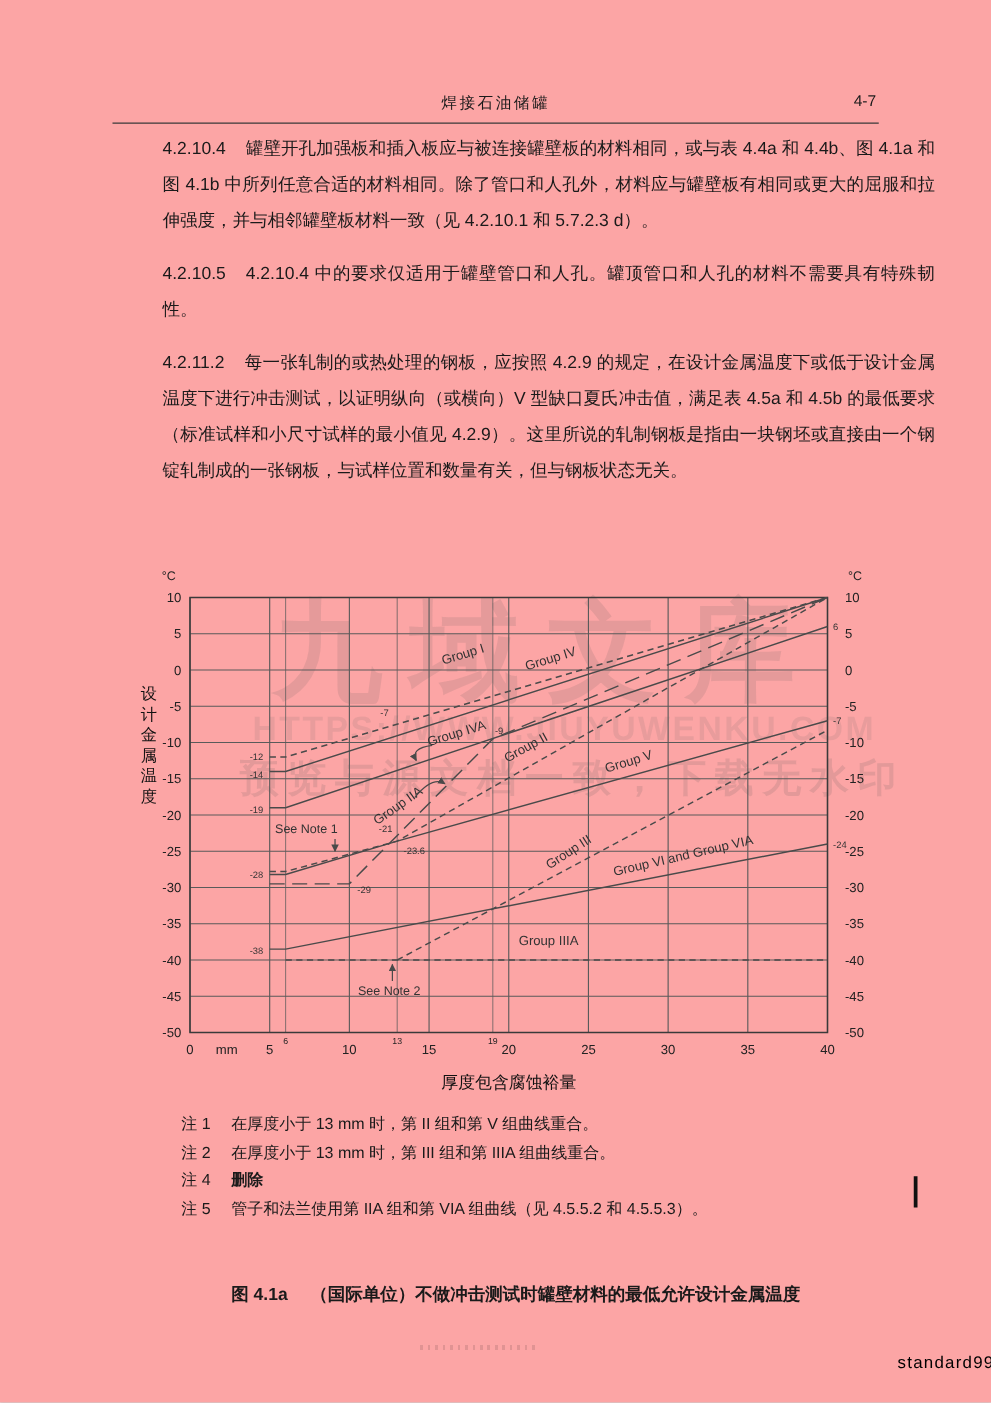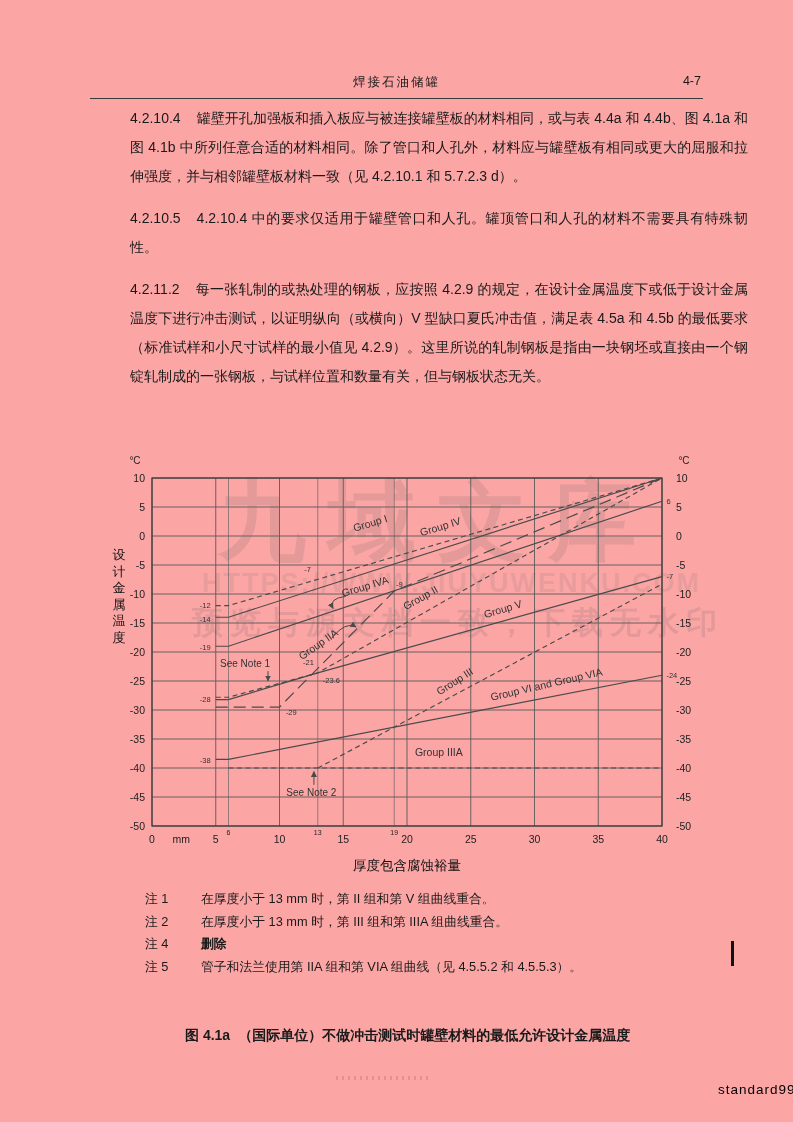--- a/index.html
+++ b/index.html
@@ -25,27 +25,27 @@
   .wm{position:absolute;z-index:1;color:rgba(70,70,70,0.16);white-space:nowrap;
       font-family:"Liberation Sans",sans-serif;pointer-events:none;}
   .wm-brand{top:16px;left:112px;font-size:88px;font-weight:bold;letter-spacing:22px;
             color:rgba(90,90,90,0.14);}
   .wm-url{top:122px;left:96px;font-size:27px;font-weight:bold;letter-spacing:2px;
           color:rgba(100,100,100,0.13);}
   .wm-slogan{top:156px;left:86px;font-size:31px;font-weight:bold;letter-spacing:7px;
              color:rgba(90,90,90,0.15);}
   
   .notes{position:absolute;top:888px;left:145px;width:565px;font-size:12.8px;line-height:22.5px;}
-  .note-row{display:flex;gap:16px;}
+  .note-row{display:flex;}
   .note-num{width:40px;flex:none;}
   .note-txt{flex:1;}
   .bold{font-weight:bold;}
   
   .caption{position:absolute;top:1027px;left:185px;font-size:14px;font-weight:bold;}
-  .caption .cap-label{margin-right:8px;}
+  .caption .cap-label{margin-right:18px;}
   
   .changebar{position:absolute;left:731px;top:941px;width:3px;height:25px;background:#111;}
   .faintline{position:absolute;top:1076px;left:336px;width:96px;height:4px;opacity:.5;
      background:repeating-linear-gradient(90deg,rgba(0,0,0,.22) 0 2px,transparent 2px 6px);}
   .brand{position:absolute;top:1082px;left:718px;font-size:13.5px;letter-spacing:1px;color:#000;}
 </style>
 </head>
 <body>
 
 <div class="page">

